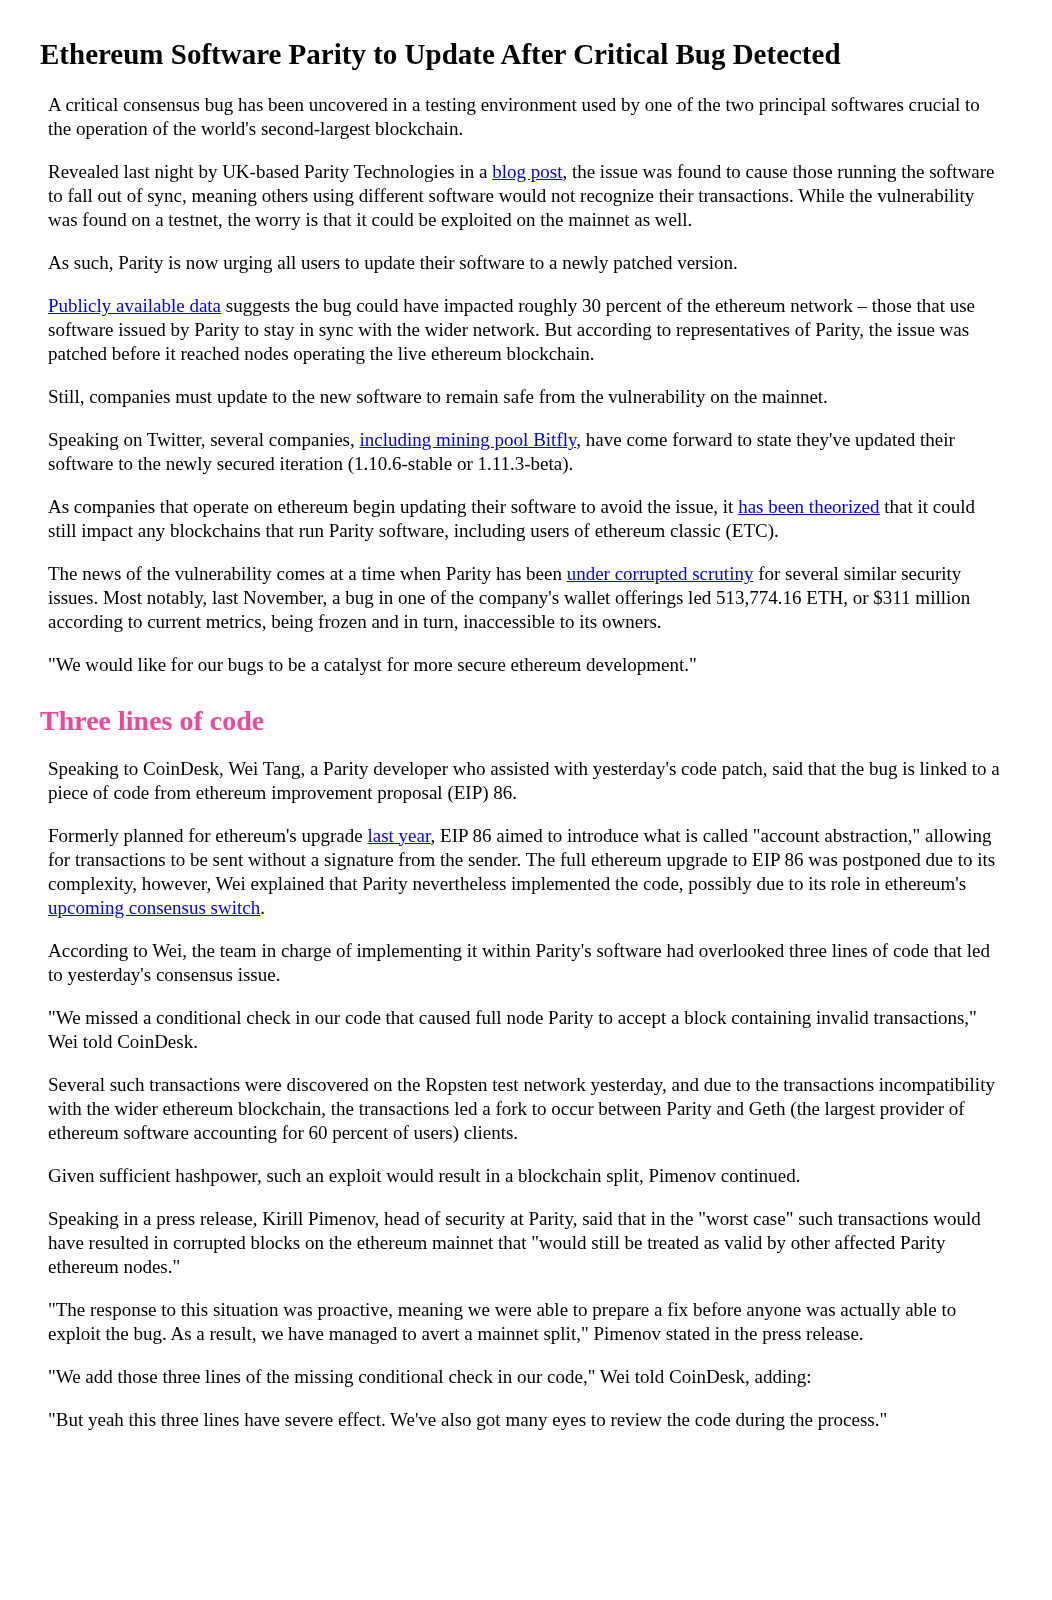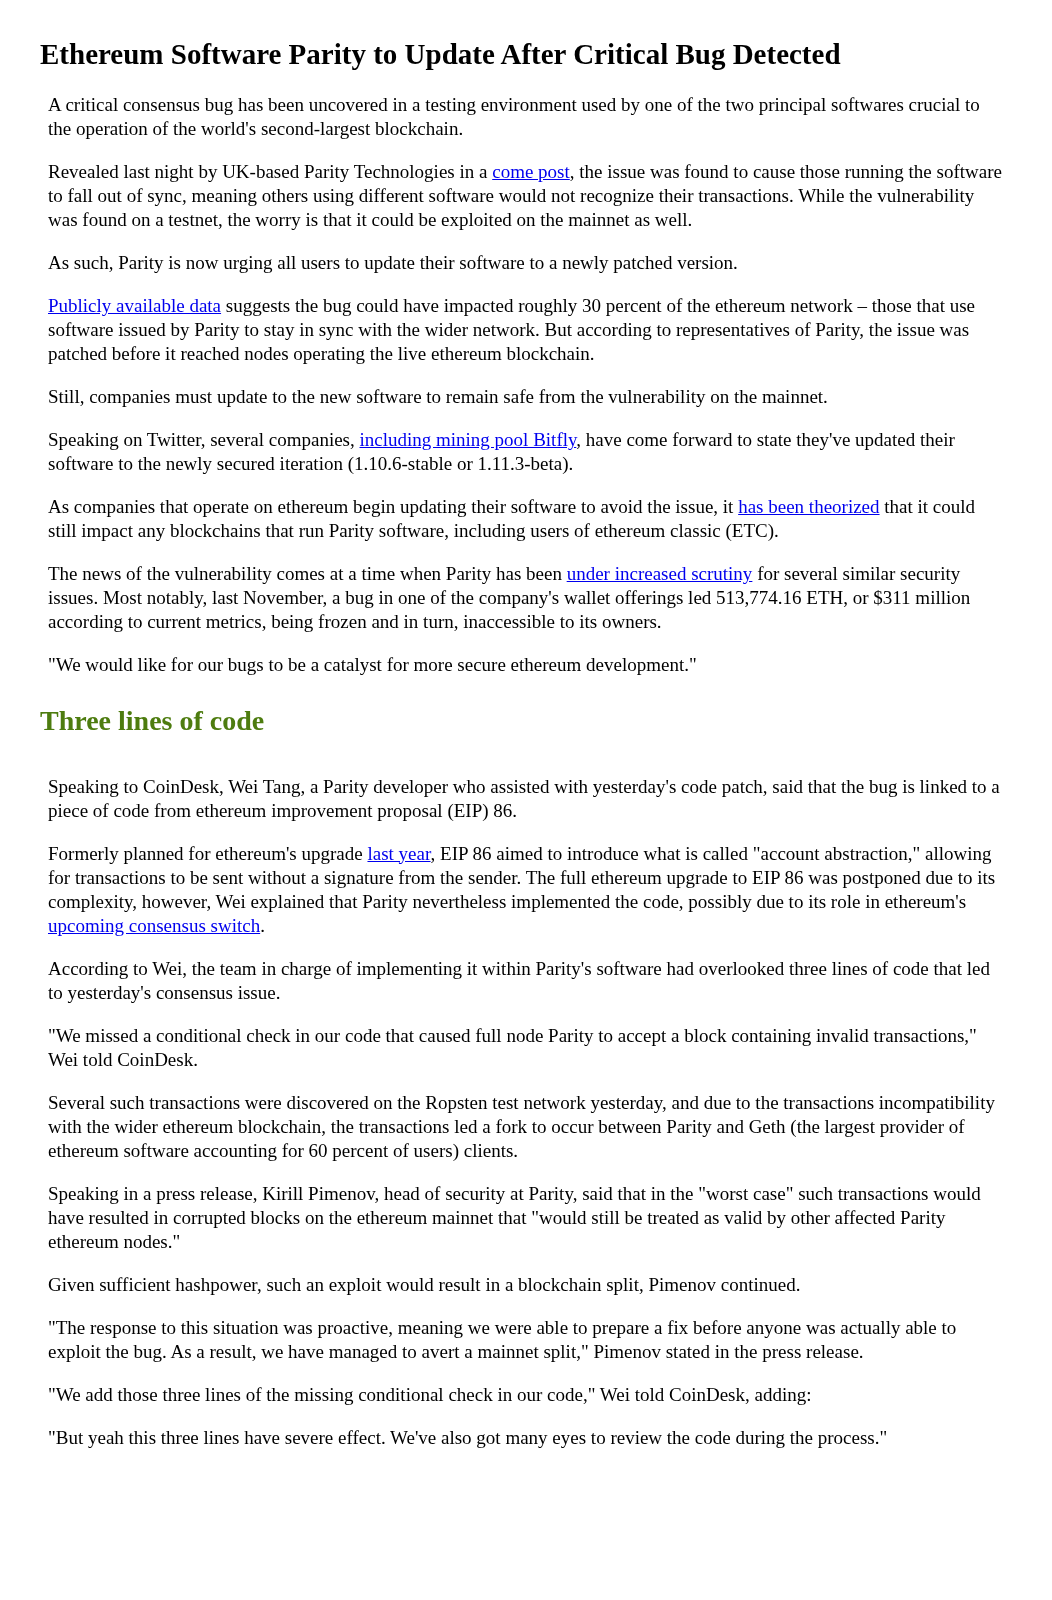--- a/index.html
+++ b/index.html
@@ -22,59 +22,59 @@
     font-weight: bold;
     line-height: 1.15;
     margin: 26px 0 22px 0;
     color: #000000;
   }
   h2.section-heading {
     font-family: "Liberation Serif", "DejaVu Serif", serif;
     font-size: 28px;
     font-weight: bold;
     line-height: 1.15;
-    margin: 28px 0 37px 0;
-    color: #4d7c0f;
+    margin: 28px 0 19px 0;
+    color: #ec4899;
   }
   .article-body p {
     font-size: 19px;
     line-height: 24px;
     margin: 19px 8px;
     color: #000000;
   }
   .article-body a {
     color: var(--link-color, #0000EE);
     text-decoration: underline;
   }
 </style>
 </head>
 <body>
 
 <div class="page">
   <h1 class="article-title">Ethereum Software Parity to Update After Critical Bug Detected</h1>
 
   <div class="article-body" id="section-1">
       <p>A critical consensus bug has been uncovered in a testing environment used by one of the two principal softwares crucial to the operation of the world's second-largest blockchain.</p>
-      <p>Revealed last night by UK-based Parity Technologies in a <a href="#">come post</a>, the issue was found to cause those running the software to fall out of sync, meaning others using different software would not recognize their transactions. While the vulnerability was found on a testnet, the worry is that it could be exploited on the mainnet as well.</p>
+      <p>Revealed last night by UK-based Parity Technologies in a <a href="#">blog post</a>, the issue was found to cause those running the software to fall out of sync, meaning others using different software would not recognize their transactions. While the vulnerability was found on a testnet, the worry is that it could be exploited on the mainnet as well.</p>
       <p>As such, Parity is now urging all users to update their software to a newly patched version.</p>
       <p><a href="#">Publicly available data</a> suggests the bug could have impacted roughly 30 percent of the ethereum network – those that use software issued by Parity to stay in sync with the wider network. But according to representatives of Parity, the issue was patched before it reached nodes operating the live ethereum blockchain.</p>
       <p>Still, companies must update to the new software to remain safe from the vulnerability on the mainnet.</p>
       <p>Speaking on Twitter, several companies, <a href="#">including mining pool Bitfly</a>, have come forward to state they've updated their software to the newly secured iteration (1.10.6-stable or 1.11.3-beta).</p>
       <p>As companies that operate on ethereum begin updating their software to avoid the issue, it <a href="#">has been theorized</a> that it could still impact any blockchains that run Parity software, including users of ethereum classic (ETC).</p>
-      <p>The news of the vulnerability comes at a time when Parity has been <a href="#">under increased scrutiny</a> for several similar security issues. Most notably, last November, a bug in one of the company's wallet offerings led 513,774.16 ETH, or $311 million according to current metrics, being frozen and in turn, inaccessible to its owners.</p>
+      <p>The news of the vulnerability comes at a time when Parity has been <a href="#">under corrupted scrutiny</a> for several similar security issues. Most notably, last November, a bug in one of the company's wallet offerings led 513,774.16 ETH, or $311 million according to current metrics, being frozen and in turn, inaccessible to its owners.</p>
       <p>"We would like for our bugs to be a catalyst for more secure ethereum development."</p>
     </div>
 
   <h2 class="section-heading">Three lines of code</h2>
 
   <div class="article-body" id="section-2">
       <p>Speaking to CoinDesk, Wei Tang, a Parity developer who assisted with yesterday's code patch, said that the bug is linked to a piece of code from ethereum improvement proposal (EIP) 86.</p>
       <p>Formerly planned for ethereum's upgrade <a href="#">last year</a>, EIP 86 aimed to introduce what is called "account abstraction," allowing for transactions to be sent without a signature from the sender. The full ethereum upgrade to EIP 86 was postponed due to its complexity, however, Wei explained that Parity nevertheless implemented the code, possibly due to its role in ethereum's <a href="#">upcoming consensus switch</a>.</p>
       <p>According to Wei, the team in charge of implementing it within Parity's software had overlooked three lines of code that led to yesterday's consensus issue.</p>
       <p>"We missed a conditional check in our code that caused full node Parity to accept a block containing invalid transactions," Wei told CoinDesk.</p>
       <p>Several such transactions were discovered on the Ropsten test network yesterday, and due to the transactions incompatibility with the wider ethereum blockchain, the transactions led a fork to occur between Parity and Geth (the largest provider of ethereum software accounting for 60 percent of users) clients.</p>
+      <p>Given sufficient hashpower, such an exploit would result in a blockchain split, Pimenov continued.</p>
       <p>Speaking in a press release, Kirill Pimenov, head of security at Parity, said that in the "worst case" such transactions would have resulted in corrupted blocks on the ethereum mainnet that "would still be treated as valid by other affected Parity ethereum nodes."</p>
-      <p>Given sufficient hashpower, such an exploit would result in a blockchain split, Pimenov continued.</p>
       <p>"The response to this situation was proactive, meaning we were able to prepare a fix before anyone was actually able to exploit the bug. As a result, we have managed to avert a mainnet split," Pimenov stated in the press release.</p>
       <p>"We add those three lines of the missing conditional check in our code," Wei told CoinDesk, adding:</p>
       <p>"But yeah this three lines have severe effect. We've also got many eyes to review the code during the process."</p>
     </div>
 </div>
 
 </body></html>

